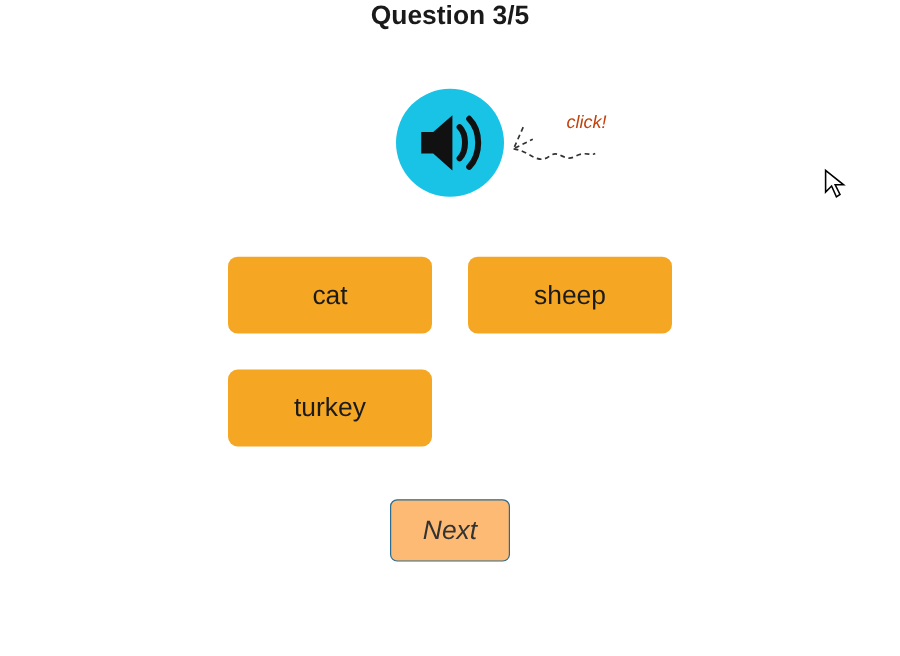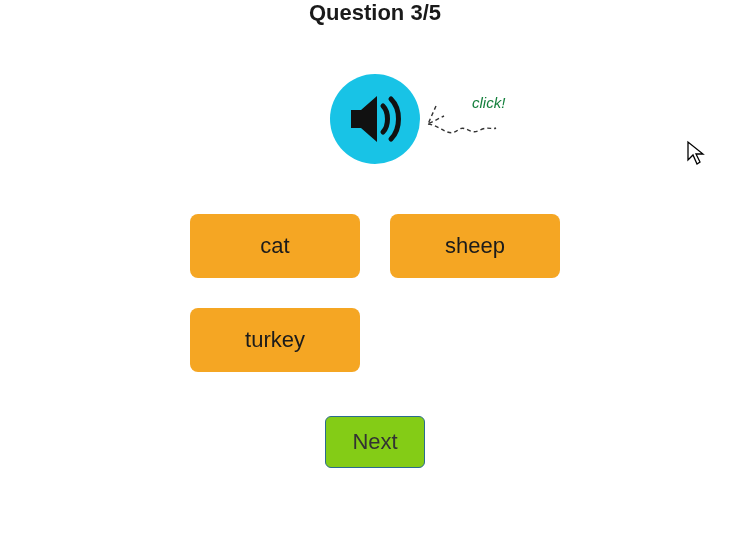--- a/index.html
+++ b/index.html
@@ -51,21 +51,21 @@
       height: 60px;
       pointer-events: none;
     }
     .click-label {
       position: absolute;
       left: 44px;
       top: 0px;
       font-style: italic;
       font-family: "Comic Sans MS", cursive, sans-serif;
       font-size: 15px;
-      color: #15803d;
+      color: #c2410c;
     }
     .arrow-svg {
       position: absolute;
       left: -4px;
       top: 6px;
     }
     .options {
       display: grid;
       grid-template-columns: 170px 170px;
       column-gap: 28px;
@@ -78,26 +78,27 @@
       background: #f5a623;
       border: none;
       border-radius: 8px;
       font-size: 22px;
       color: #1b1b1b;
       cursor: pointer;
     }
     .next-btn {
       width: 100px;
       height: 52px;
-      background: #84cc16;
+      background: #fdba74;
       border: 1px solid #2a6b8f;
       border-radius: 6px;
       font-size: 22px;
       color: #333;
       cursor: pointer;
+      font-style: italic;
     }
     .cursor {
       position: absolute;
       left: 686px;
       top: 140px;
       pointer-events: none;
     }
   </style>
 </head>
 <body>

